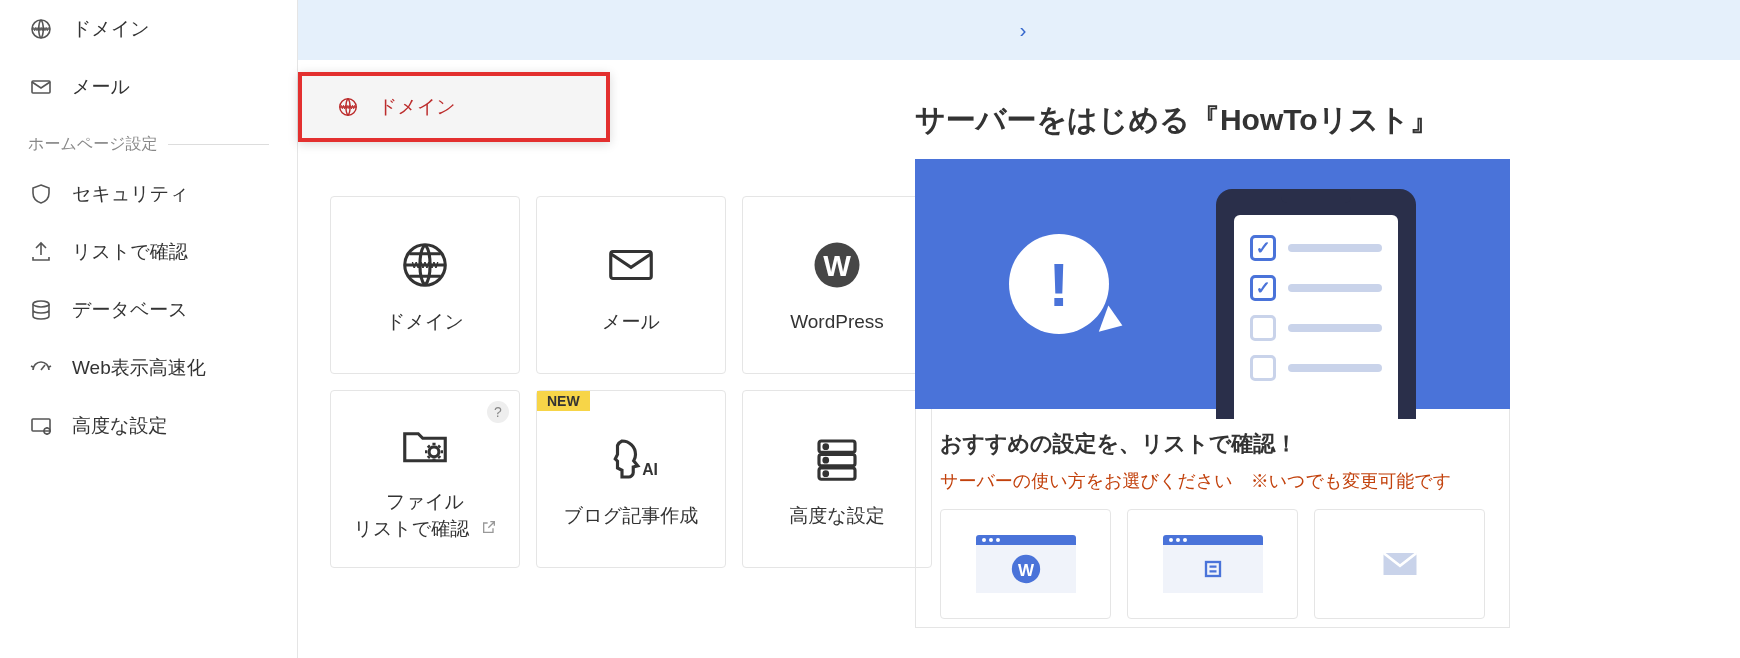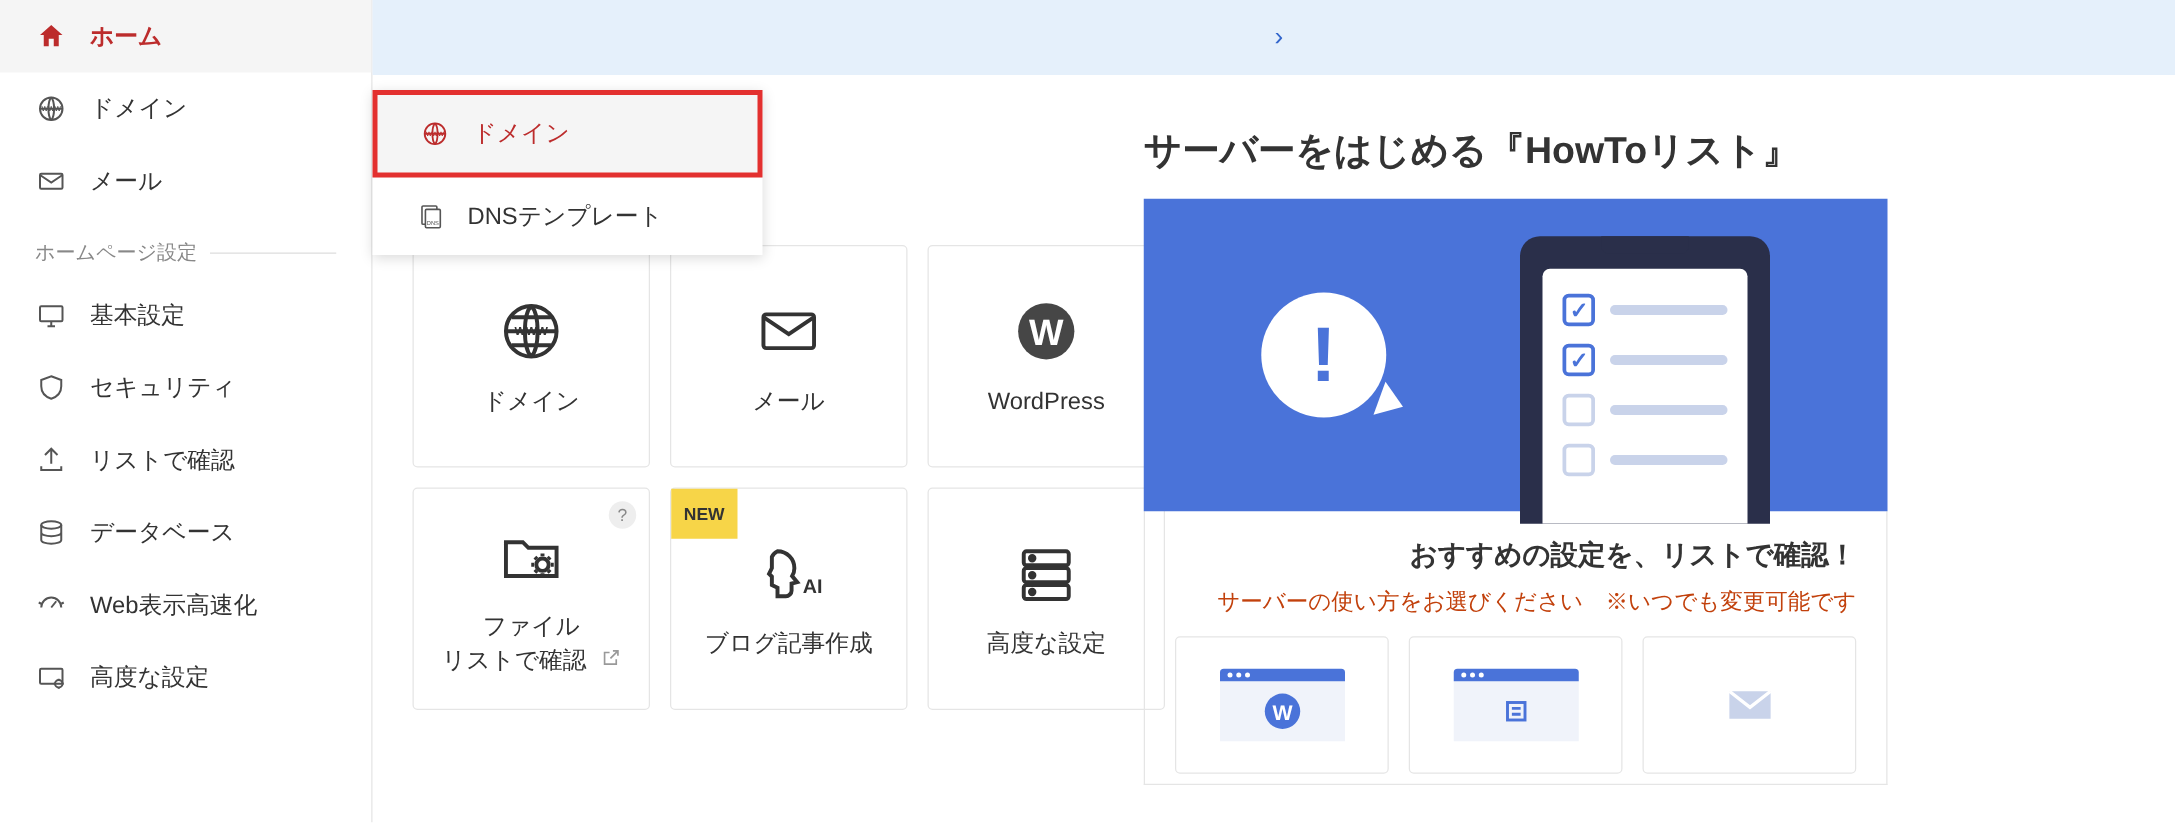--- a/index.html
+++ b/index.html
@@ -21,62 +21,54 @@
     .submenu-item { display: flex; align-items: center; padding: 18px 34px; font-size: 19px; color: #333; cursor: pointer; }
     .submenu-item.hl { border: 4px solid #e3302f; background: #f5f5f5; }
     .submenu-item.hl .submenu-label { color: #bc2c2c; }
     .submenu-item.hl svg { color: #bc2c2c; }
     .submenu-item .submenu-icon { width: 24px; height: 24px; margin-right: 18px; display: inline-flex; align-items: center; justify-content: center; color: #555; }
 
     .cards { position: absolute; left: 330px; top: 196px; width: 620px; display: grid; grid-template-columns: repeat(3, 190px); gap: 16px; }
     .card { border: 1px solid #e5e5e5; border-radius: 4px; height: 178px; display: flex; flex-direction: column; align-items: center; justify-content: center; position: relative; cursor: pointer; background: #fff; }
     .card-icon { height: 60px; display: flex; align-items: center; justify-content: center; margin-bottom: 14px; }
     .card-label { font-size: 19px; color: #333; text-align: center; line-height: 1.4; }
-    .card-badge-new { position: absolute; top: 0; left: 0; background: #f7d548; color: #333; font-size: 14px; font-weight: bold; padding: 12px 10px; }
+    .card-badge-new { position: absolute; top: 0; left: 0; background: #f7d548; color: #333; font-size: 14px; font-weight: bold; padding: 2px 10px; }
     .card-help { position: absolute; top: 10px; right: 10px; width: 22px; height: 22px; border-radius: 50%; background: #eee; color: #888; font-size: 14px; display: flex; align-items: center; justify-content: center; }
     .card-ext { display: inline-flex; margin-left: 6px; color: #999; }
 
     .howto { position: absolute; left: 915px; top: 100px; width: 595px; }
     .howto-title { font-size: 30px; color: #333; margin-bottom: 18px; }
     .howto-hero { width: 595px; height: 250px; background: #4a73d9; position: relative; display:flex; align-items:center; justify-content:space-around; padding: 20px 40px; }
     .bubble { width: 100px; height: 100px; background: #fff; border-radius: 50%; display:flex; align-items:center; justify-content:center; position: relative; }
     .bubble::after { content:""; position:absolute; bottom:-2px; right:-14px; width:0; height:0; border-left:20px solid #fff; border-top:14px solid transparent; border-bottom:14px solid transparent; transform: rotate(20deg); }
     .bubble-mark { font-size: 62px; color: #4a73d9; font-weight: bold; }
     .clipboard { width: 200px; height: 230px; background: #2a2f4a; border-radius: 16px 16px 0 0; position: relative; padding: 26px 18px 0; overflow: hidden; margin-top: 40px;}
     .clipboard::before { content:""; position:absolute; top:-8px; left:50%; transform:translateX(-50%); width:70px; height:22px; background:#2a2f4a; border-radius:6px; }
     .paper { background:#fff; height:100%; border-radius:6px 6px 0 0; padding:20px 16px; }
     .checkrow { display:flex; align-items:center; margin-bottom:14px; }
     .checkbox { width:26px; height:26px; border:3px solid #4a73d9; border-radius:5px; margin-right:12px; display:flex; align-items:center; justify-content:center; }
     .checkbox.unchecked { border-color:#c9d3ea; }
     .checkline { flex:1; height:8px; background:#c9d3ea; border-radius:4px; }
     .checkmark { color:#4a73d9; font-size:18px; font-weight:bold; }
 
-    .howto-subbox { border:1px solid #e5e5e5; border-top:none; padding: 20px 24px 8px; text-align: right; }
+    .howto-subbox { border:1px solid #e5e5e5; border-top:none; padding: 20px 24px 8px; }
     .howto-sub1 { font-size: 22px; font-weight: bold; color:#333; margin-bottom: 10px; }
     .howto-sub2 { font-size: 18px; color:#c2410c; }
 
     .howto-tiles { display:flex; gap:16px; margin-top:16px; }
     .howto-tile { flex:1; height:110px; border:1px solid #e5e5e5; border-radius:4px; display:flex; align-items:center; justify-content:center; overflow:hidden; }
     .mini { width: 100px; }
     .mini-bar { height:10px; background:#4a73d9; border-radius:3px 3px 0 0; position:relative; }
     .mini-bar::before { content:""; position:absolute; left:6px; top:3px; width:4px; height:4px; background:#fff; border-radius:50%; box-shadow: 7px 0 0 #fff, 14px 0 0 #fff; }
     .mini-body { height:48px; background:#f0f3fa; display:flex; align-items:center; justify-content:center; }
   </style>
 </head>
 <body>
 
 <nav class="sidebar">
-  <div class="sidebar-item active">
-    <span class="sidebar-icon">
-      <svg viewBox="0 0 24 24" width="24" height="24" fill="currentColor">
-          <path d="M12 3l9 8h-3v9h-4v-6H10v6H6v-9H3z"></path>
-        </svg>
-    </span>
-    <span class="sidebar-label">ホーム</span>
-  </div>
 
   <div class="sidebar-item">
     <span class="sidebar-icon">
       <svg viewBox="0 0 24 24" width="24" height="24" fill="none" stroke="currentColor" stroke-width="1.6">
           <circle cx="12" cy="12" r="9"></circle>
           <path d="M3 12h18M12 3c3 3 3 15 0 18M12 3c-3 3-3 15 0 18"></path>
           <text x="12" y="14" font-size="5.5" text-anchor="middle" fill="currentColor" stroke="none" font-weight="bold">WWW</text>
         </svg>
     </span>
     <span class="sidebar-label">ドメイン</span>
@@ -89,29 +81,20 @@
           <path d="M3 7l9 6 9-6"></path>
         </svg>
     </span>
     <span class="sidebar-label">メール</span>
   </div>
 
   <div class="sidebar-section">
     <span>ホームページ設定</span>
   </div>
 
-  <div class="sidebar-item">
-    <span class="sidebar-icon">
-      <svg viewBox="0 0 24 24" width="24" height="24" fill="none" stroke="currentColor" stroke-width="1.6">
-          <rect x="3" y="5" width="18" height="12" rx="1"></rect>
-          <path d="M9 21h6M12 17v4"></path>
-        </svg>
-    </span>
-    <span class="sidebar-label">基本設定</span>
-  </div>
 
   <div class="sidebar-item">
     <span class="sidebar-icon">
       <svg viewBox="0 0 24 24" width="24" height="24" fill="none" stroke="currentColor" stroke-width="1.6">
           <path d="M12 3l8 3v5c0 5-3.5 8.5-8 10-4.5-1.5-8-5-8-10V6z"></path>
         </svg>
     </span>
     <span class="sidebar-label">セキュリティ</span>
   </div>
 
@@ -164,30 +147,20 @@
 <div class="submenu">
   <div class="submenu-item hl">
     <span class="submenu-icon">
       <svg viewBox="0 0 24 24" width="22" height="22" fill="none" stroke="currentColor" stroke-width="1.6">
           <circle cx="12" cy="12" r="9"></circle>
           <path d="M3 12h18M12 3c3 3 3 15 0 18M12 3c-3 3-3 15 0 18"></path>
           <text x="12" y="14" font-size="5.5" text-anchor="middle" fill="currentColor" stroke="none" font-weight="bold">WWW</text>
         </svg>
     </span>
     <span class="submenu-label">ドメイン</span>
-  </div>
-  <div class="submenu-item">
-    <span class="submenu-icon">
-      <svg viewBox="0 0 24 24" width="22" height="22" fill="none" stroke="currentColor" stroke-width="1.4">
-          <rect x="5" y="3" width="13" height="16" rx="1"></rect>
-          <rect x="8" y="6" width="13" height="16" rx="1" fill="#fff"></rect>
-          <text x="14.5" y="20" font-size="5" text-anchor="middle" fill="currentColor" stroke="none">DNS</text>
-        </svg>
-    </span>
-    <span class="submenu-label">DNSテンプレート</span>
   </div>
 </div>
 
 <div class="cards">
   <div class="card">
     <div class="card-icon">
       <svg viewBox="0 0 24 24" width="54" height="54" fill="none" stroke="#333" stroke-width="1.4">
           <circle cx="12" cy="12" r="9"></circle>
           <path d="M3 12h18M12 3c3 3 3 15 0 18M12 3c-3 3-3 15 0 18M5 7h14M5 17h14"></path>
           <text x="12" y="13.5" font-size="4.2" text-anchor="middle" fill="#333" stroke="none" font-weight="bold">WWW</text>

